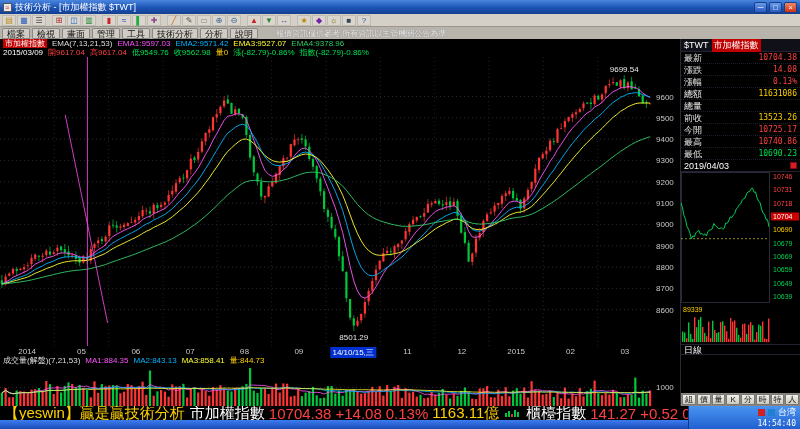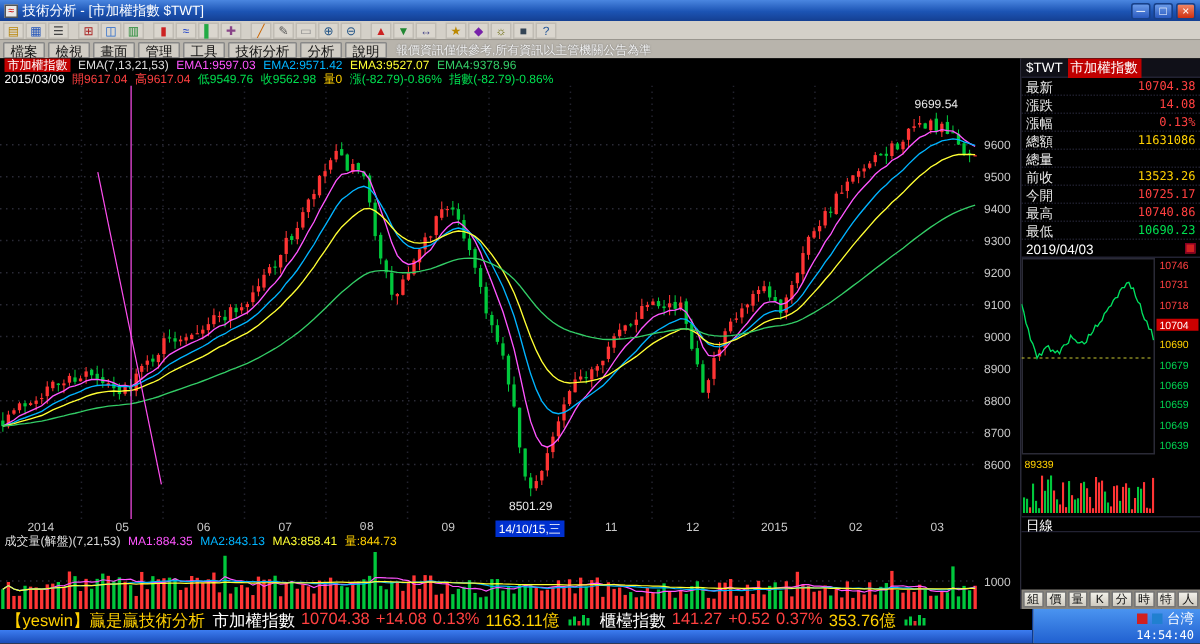--- a/index.html
+++ b/index.html
@@ -22,21 +22,21 @@
     align-items:center;padding:0 2px;gap:1px}
   .tb-icon{width:14px;height:11px;font-size:8px;line-height:10px;text-align:center;
     border:1px solid #c0bcb4;background:#dad6ce}
   .tb-sep{width:4px}
 
   
   .menubar{height:12px;background:#b8b4ac;display:flex;align-items:center;padding:0 2px;
     font-size:9px;gap:2px}
   .menu-item{padding:0 4px;height:11px;line-height:10px;background:#d0ccc4;color:#111;
     border:1px solid #888;border-radius:1px}
-  .disclaimer{margin-left:4px;color:#f4f4f4;font-size:8px;text-shadow:0 0 1px #555}
+  .disclaimer{margin-left:16px;color:#f4f4f4;font-size:8px;text-shadow:0 0 1px #555}
 
   
   .main{position:absolute;top:39px;left:0;right:0;bottom:23px;display:flex;background:#000}
   .chart-col{width:680px;display:flex;flex-direction:column;background:#000}
   .chart-header{height:9px;display:flex;align-items:center;gap:5px;padding:0 3px;
     font-size:8px;line-height:9px;color:#ddd;background:#000;white-space:nowrap}
   .chip{background:#c00000;color:#fff;padding:0 2px}
   svg{display:block}
   .date-axis{position:relative;height:10px;background:#000}
   .dx{position:absolute;top:1px;transform:translateX(-50%);font-size:8px;color:#c8c8c8}
@@ -59,21 +59,21 @@
     background:#000;border-top:1px solid #223;border-bottom:1px solid #223}
   .panel-filler{height:38px;background:#000}
   .panel-buttons{height:13px;display:flex;gap:1px;padding:1px;background:#8a867e}
   .p-btn{flex:1;font-size:8px;line-height:10px;text-align:center;color:#111;
     background:linear-gradient(#f2f1ea,#cfcabf);border:1px solid #777;border-radius:1px}
 
   
   .bottombar{position:absolute;left:0;bottom:0;width:800px;height:23px;display:flex}
   .bottom-left{width:688px;display:flex;flex-direction:column}
   .statusbar{height:14px;background:#000;display:flex;align-items:center;gap:5px;
-    padding:0 4px;font-size:11px;white-space:nowrap;overflow:hidden}
+    padding:0 4px;font-size:15px;white-space:nowrap;overflow:hidden}
   .brand{color:#ffd000}
   .sb-group{display:inline-flex;align-items:center;gap:4px}
   .sb-name{color:#fff}.sb-red{color:#ff4040}.sb-amt{color:#ffd000}
   .sb-bars{display:inline-flex;align-items:flex-end;gap:1px;margin:0 2px}
   .sb-bar{width:2px;background:#00c840}
   .taskstrip{height:9px;background:linear-gradient(to bottom,#3c7cf0,#1a4cb8)}
   .tray{width:112px;display:flex;flex-direction:column;justify-content:center;
     padding:0 4px;color:#fff;font-size:9px;border-left:1px solid #0a3a90;
     background:linear-gradient(to bottom,#4a94f0,#2060d0)}
   .tray-row{display:flex;align-items:center;justify-content:flex-end;gap:3px;height:11px}

